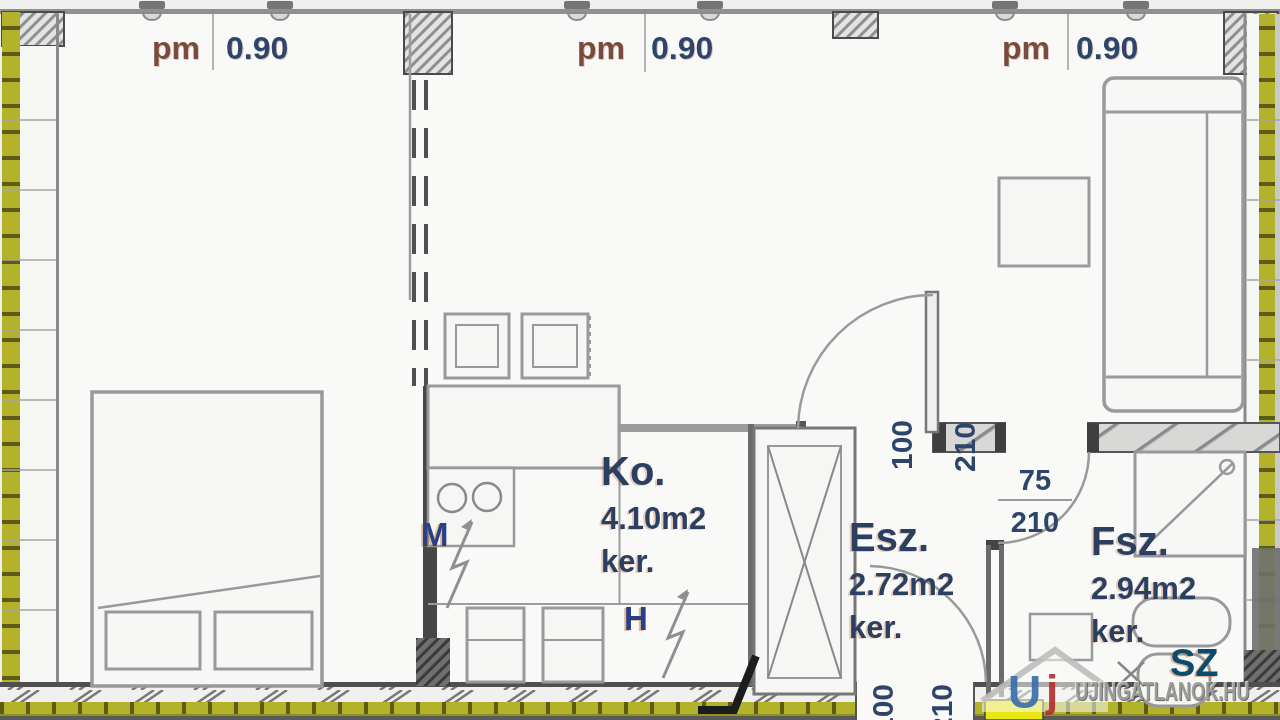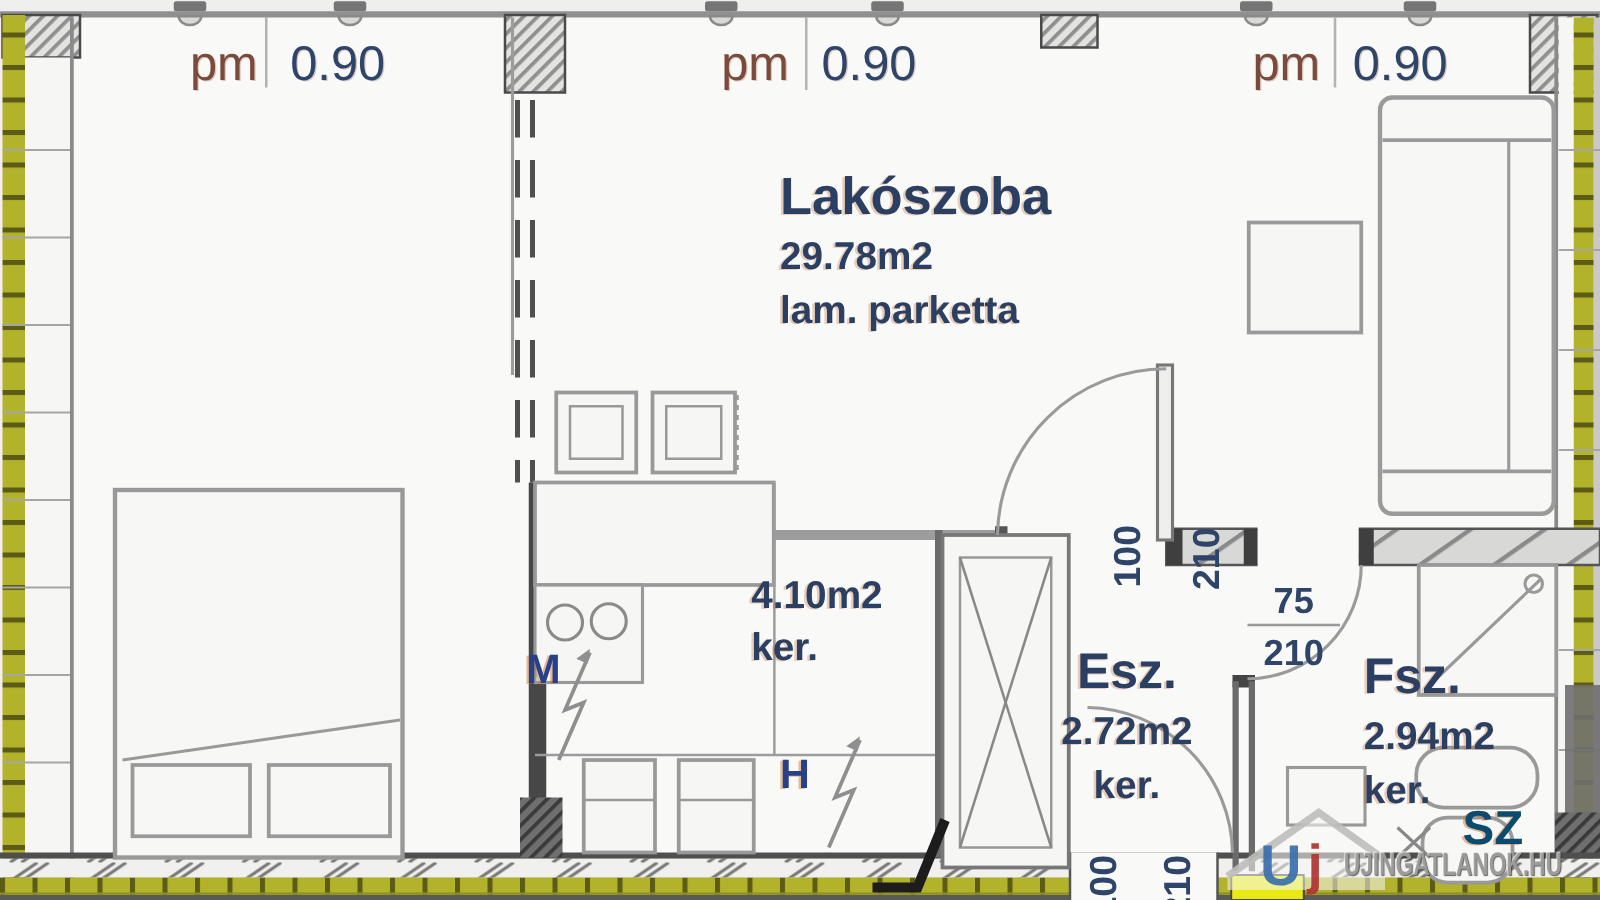--- a/index.html
+++ b/index.html
@@ -7,21 +7,21 @@
     position:relative;width:1280px;height:720px;overflow:hidden;
     background:#efefed;font-family:"Liberation Sans",sans-serif;
     -webkit-font-smoothing:antialiased;
   }
   #draw{position:absolute;left:0;top:0;}
   .lbl{position:absolute;color:#2b3f63;font-weight:bold;line-height:1.08;
        text-shadow:-2px 1px 0 rgba(190,100,40,0.30);white-space:nowrap;}
   .room-name{font-size:40px;letter-spacing:0px;}
   .room-name.big{font-size:42px;}
   .room-sub{font-size:31px;margin-top:9px;}
-  .pm-label{position:absolute;display:flex;gap:14px;font-weight:normal;font-size:39px;
+  .pm-label{position:absolute;display:flex;gap:14px;font-weight:bold;font-size:32px;
             text-shadow:1px 1px 0 rgba(120,60,30,0.25);}
   .pm-prefix{color:#7a4a3a;}
   .pm-value{color:#2e4468;margin-left:12px;}
   .appl{position:absolute;font-weight:bold;color:#274088;
         text-shadow:-2px 1px 0 rgba(200,110,40,0.45);}
   .dim{font:bold 30px "Liberation Sans",sans-serif;fill:#2e4468;}
   .frac{font:bold 29px "Liberation Sans",sans-serif;fill:#2e4468;}
   #watermark{position:absolute;left:978px;top:640px;width:310px;height:80px;z-index:50;}
   #wm-text{
     position:absolute;left:97px;top:36px;font-weight:bold;font-size:26px;
@@ -231,30 +231,26 @@
 </div>
 <div class="pm-label" style="left:577px;top:30px;">
   <span class="pm-prefix">pm</span>
   <span class="pm-value">0.90</span>
 </div>
 <div class="pm-label" style="left:1002px;top:30px;">
   <span class="pm-prefix">pm</span>
   <span class="pm-value">0.90</span>
 </div>
 
-<div class="lbl" style="left:624px;top:134px;">
-  <div class="room-name big">Lakószoba</div>
-  <div class="room-sub">29.78m2</div>
-  <div class="room-sub">lam. parketta</div>
-</div>
 <div class="lbl" style="left:601px;top:450px;">
+  <div class="room-name">Ko.</div>
   <div class="room-sub">4.10m2</div>
   <div class="room-sub">ker.</div>
 </div>
-<div class="lbl" style="left:849px;top:516px;text-align:center;">
+<div class="lbl" style="left:849px;top:516px;">
   <div class="room-name">Esz.</div>
   <div class="room-sub">2.72m2</div>
   <div class="room-sub">ker.</div>
 </div>
 <div class="lbl" style="left:1091px;top:520px;">
   <div class="room-name">Fsz.</div>
   <div class="room-sub">2.94m2</div>
   <div class="room-sub">ker.</div>
 </div>
 

